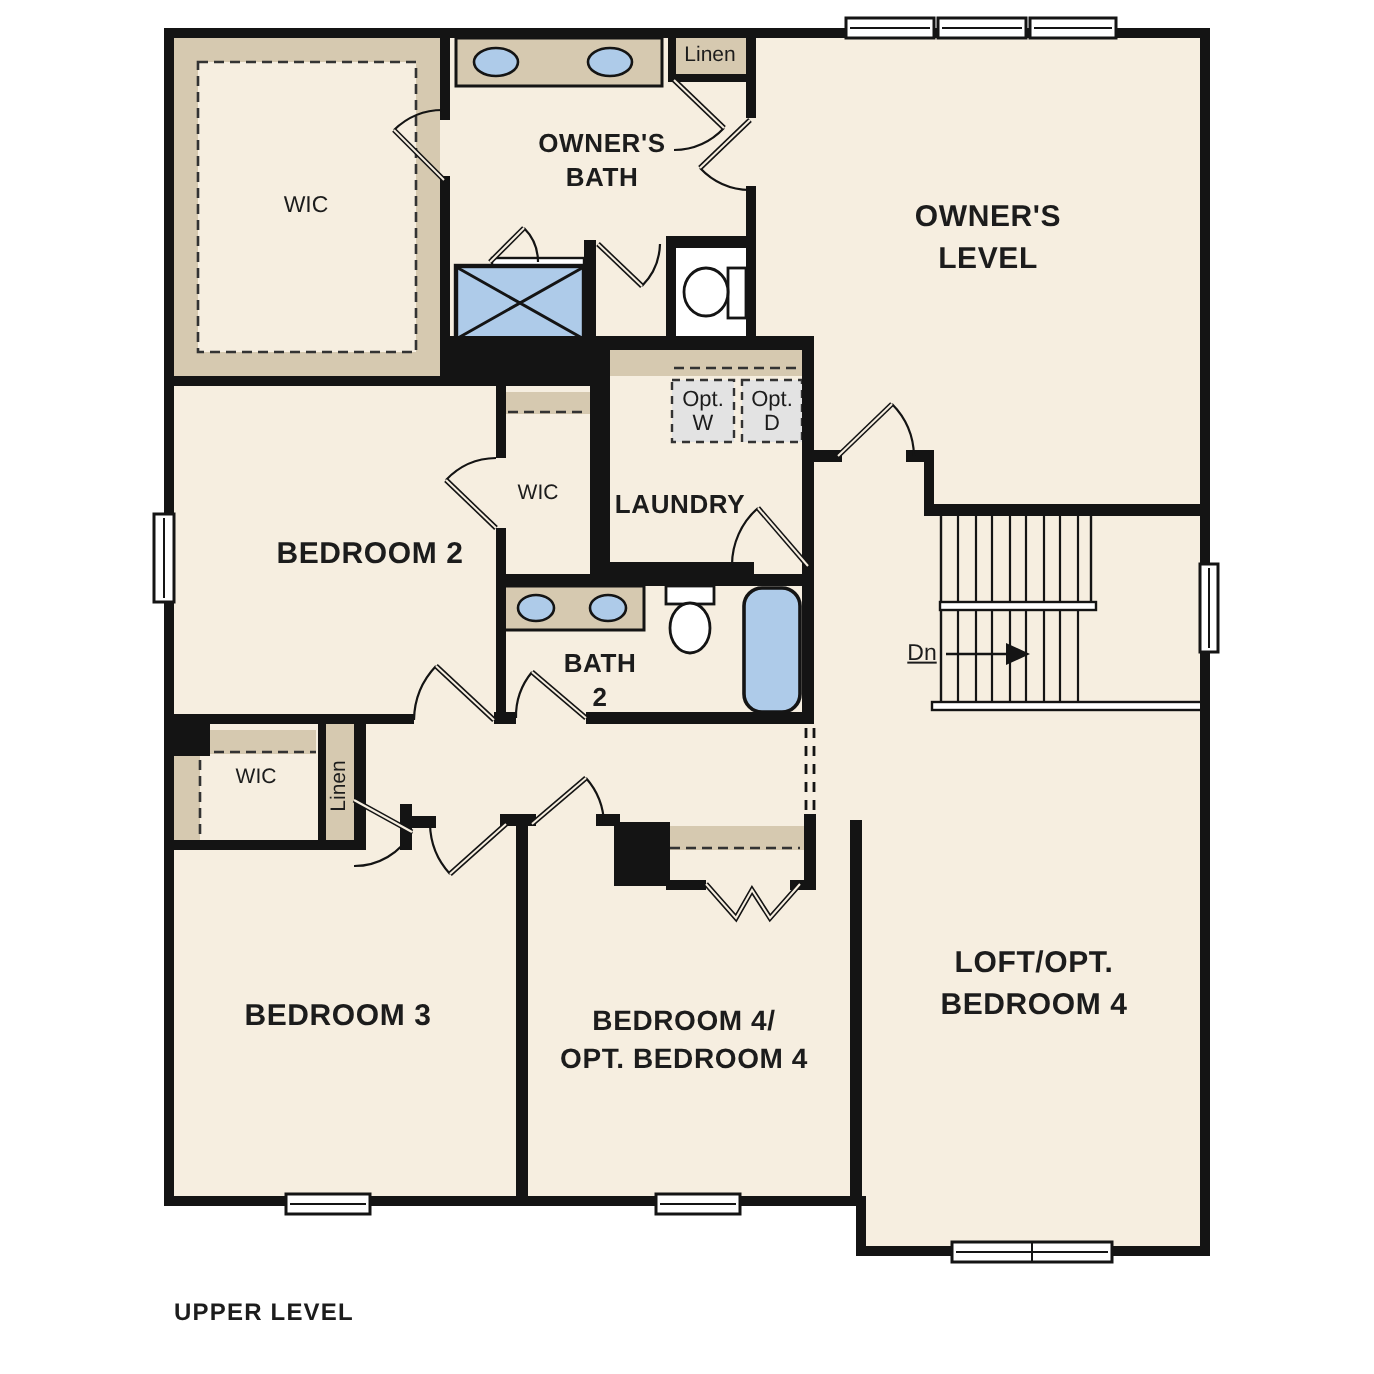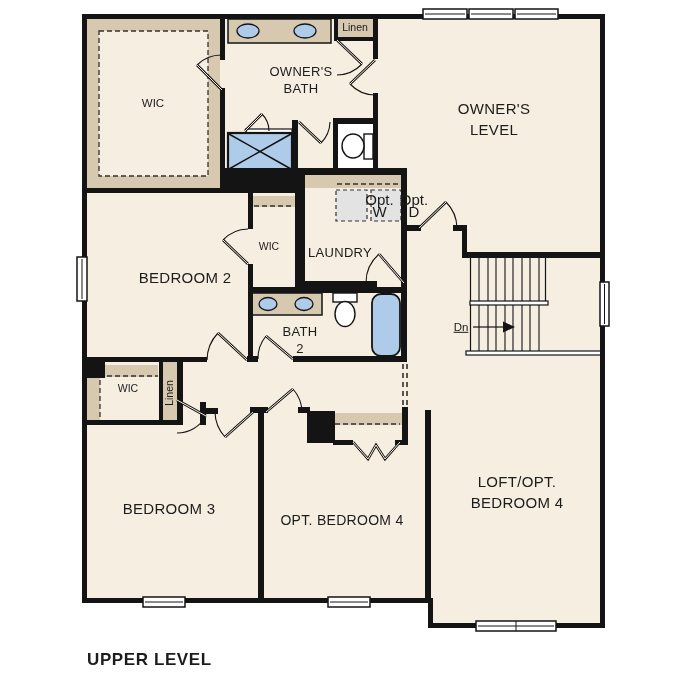--- a/index.html
+++ b/index.html
@@ -1,30 +1,30 @@
 <!DOCTYPE html>
 <html><head>
 <meta charset="utf-8">
 <style>
   html,body{margin:0;padding:0;background:#ffffff;}
   #stage{position:relative;width:687px;height:687px;background:#ffffff;overflow:hidden;
          font-family:"Liberation Sans", sans-serif;color:#1c1c1c;}
   #plan-svg{position:absolute;left:0;top:0;}
   .lbl{position:absolute;transform:translate(-50%,-50%);text-align:center;white-space:nowrap;
        color:#1c1c1c;line-height:1.25;}
-  .room{font-weight:normal;letter-spacing:.3px;}
+  .room{font-weight:bold;letter-spacing:.3px;}
   .small{font-weight:normal;}
   .fs15{font-size:15px;line-height:21px;}
   .fs14{font-size:14px;line-height:19px;}
   .fs13{font-size:13px;line-height:17px;}
   .fs11{font-size:11.5px;}
   .fs10{font-size:10.5px;}
-  .fs9{font-size:15px;line-height:12px;margin-left:28px;}
+  .fs9{font-size:11px;line-height:12px;}
   .rot{transform:translate(-50%,-50%) rotate(-90deg);}
-  #upper-level{position:absolute;left:87px;top:649px;font-size:17px;font-weight:bold;
+  #upper-level{position:absolute;left:87px;top:649px;font-size:12px;font-weight:bold;
                letter-spacing:.6px;transform:none;text-align:left;}
 </style>
 </head>
 <body>
 
 <div id="stage">
 
 <svg id="plan-svg" width="687" height="687" viewBox="0 0 687 687">
 
   <g>
@@ -277,20 +277,21 @@
 
   <div class="lbl small fs11" style="left:461px;top:327px;text-decoration:underline;">Dn</div>
 
   <div class="lbl small fs10" style="left:128px;top:389px;">WIC</div>
 
   <div class="lbl small fs10 rot" style="left:170px;top:393px;">Linen</div>
 
   <div class="lbl room fs15" style="left:169px;top:508px;">BEDROOM 3</div>
 
   <div class="lbl room fs14" style="left:342px;top:520px;">
+    <div>BEDROOM 4/</div>
     <div>OPT. BEDROOM 4</div>
   </div>
 
   <div class="lbl room fs15" style="left:517px;top:492px;">
     <div>LOFT/OPT.</div>
     <div>BEDROOM 4</div>
   </div>
 
   <div id="upper-level" class="lbl">UPPER LEVEL</div>
 

